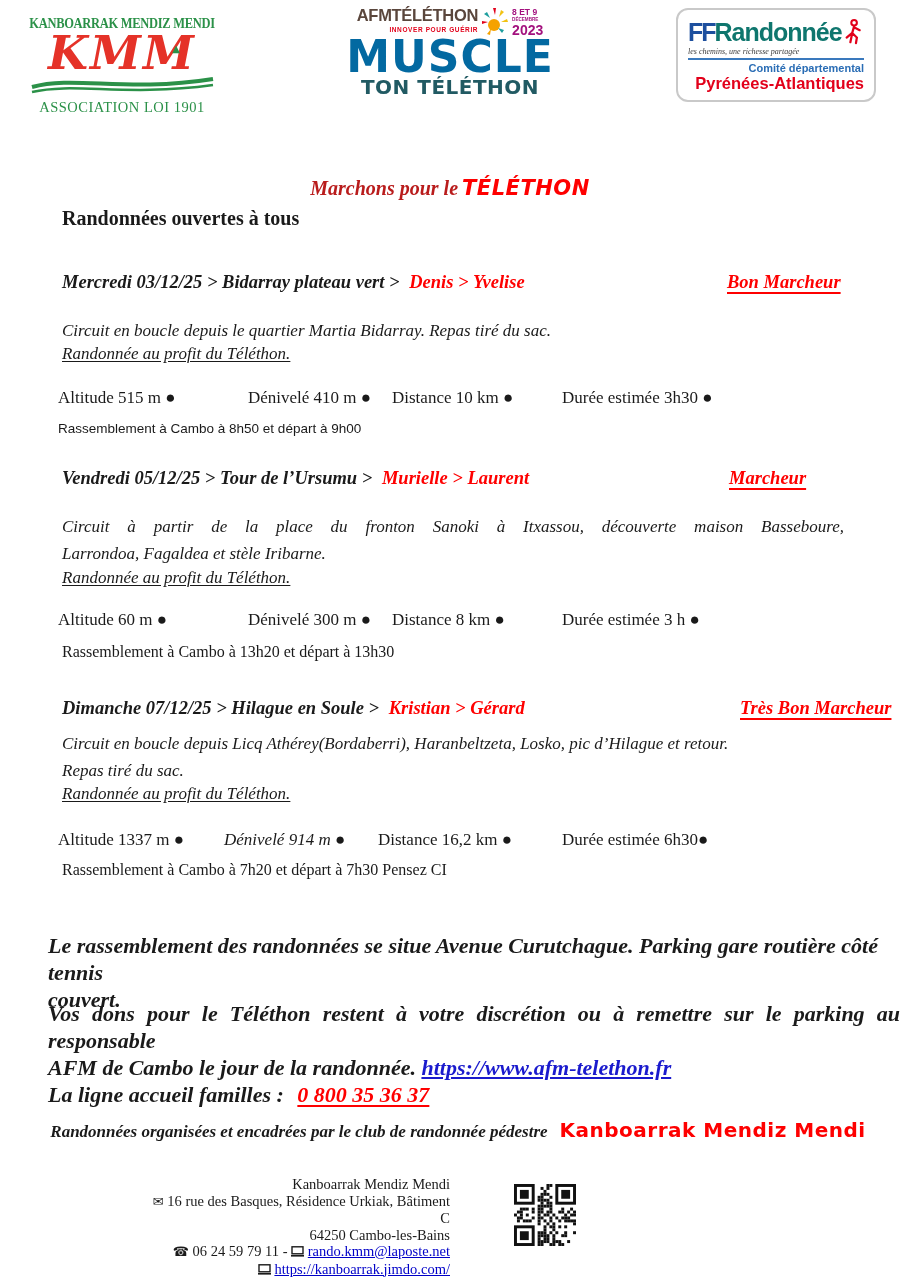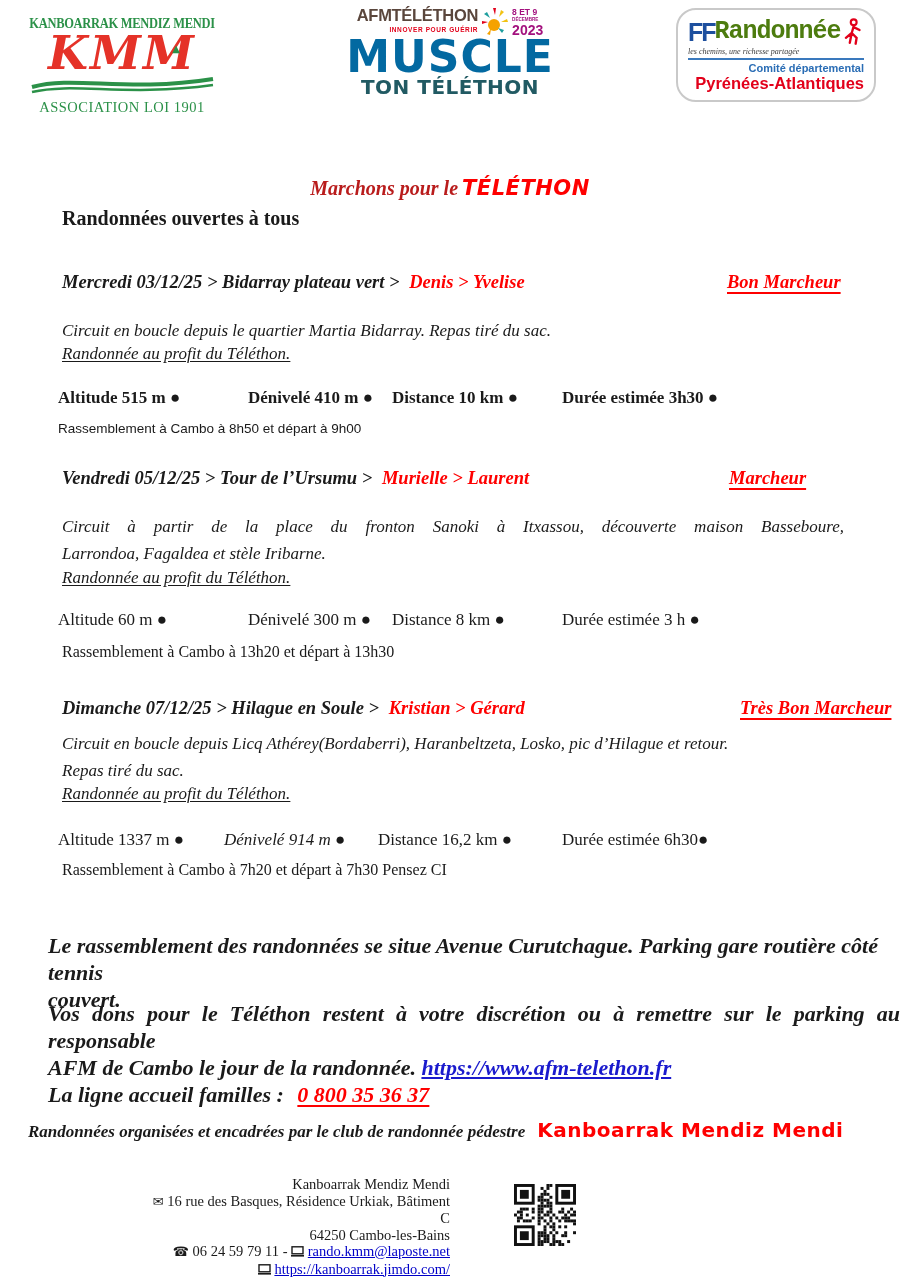--- a/index.html
+++ b/index.html
@@ -25,25 +25,25 @@
              letter-spacing:0.6px;margin-top:1px;}
   .afm-datecol{color:#a3117e;font-family:"Liberation Sans",sans-serif;line-height:1;margin-top:2px;}
   .afm-date-top{font-weight:800;font-size:8.5px;}
   .afm-date-mid{font-size:4.6px;font-weight:700;margin:1px 0;}
   .afm-date-year{font-weight:800;font-size:14px;}
   .afm-muscle{color:#0369a1;font-family:"DejaVu Sans",sans-serif;font-weight:800;font-size:44px;
               line-height:38px;text-align:center;letter-spacing:1px;}
   .afm-ton{color:#215a63;font-family:"DejaVu Sans",sans-serif;font-weight:800;font-size:20px;
               line-height:22px;text-align:center;letter-spacing:0.5px;}
 
-  #logo-ffr{left:676px;top:8px;width:200px;height:94px;border:2px solid #c9c9c9;border-radius:20px;
+  #logo-ffr{left:676px;top:8px;width:200px;height:94px;border:2px solid #c9c9c9;border-radius:12px;
             box-sizing:border-box;padding:8px 10px 4px 10px;background:#fff;}
   .ffr-row1{display:flex;align-items:center;line-height:24px;}
   .ffr-ff{color:#1d4f9e;font-family:"Liberation Sans",sans-serif;font-weight:800;font-size:25px;letter-spacing:-2px;}
-  .ffr-rando{color:#4d7c0f;font-family:Liberation Mono, monospace;font-weight:800;font-size:25px;letter-spacing:-1px;}
+  .ffr-rando{color:#0f766e;font-family:Liberation Sans, sans-serif;font-weight:800;font-size:25px;letter-spacing:-1px;}
   .ffr-tagline{font-style:italic;font-size:8px;color:#3b3b3b;margin-top:1px;white-space:nowrap;}
   .ffr-line{height:2px;background:#3a79bd;margin:2px 0 2px 0;}
   .ffr-comite{text-align:right;color:#2a6db5;font-family:"Liberation Sans",sans-serif;font-weight:700;font-size:11px;}
   .ffr-dept{text-align:right;color:#e2001a;font-family:"Liberation Sans",sans-serif;font-weight:800;font-size:16.5px;line-height:18px;}
 
   
   .abs{position:absolute;}
   .title-line{left:0;top:176px;width:900px;text-align:center;}
   .title-prefix{font-style:italic;font-weight:700;font-size:20px;color:#b91c1c;}
   .title-red{color:#fe0000;font-family:"DejaVu Sans",sans-serif;font-weight:800;font-style:italic;
@@ -61,21 +61,21 @@
   .stats{left:0;width:900px;height:22px;font-size:17px;color:#1a1a1a;}
   .stats span{position:absolute;white-space:nowrap;}
   .st1{left:58px;} .st2{left:248px;} .st3{left:392px;} .st4{left:562px;}
   .meeting-sans{left:58px;font-family:"Liberation Sans",sans-serif;font-size:13.5px;color:#1a1a1a;}
   .meeting-serif{left:62px;font-size:16px;color:#1a1a1a;}
 
   .note{left:28px;width:852px;font-weight:700;font-style:italic;font-size:22px;line-height:27px;color:#1a1a1a;margin-left:20px;}
   .blue-link{color:#1a1acd;font-weight:700;font-style:italic;text-decoration:underline;}
   .helpline-number{color:#fe0000;font-weight:700;font-style:italic;text-decoration:underline;
                    text-decoration-thickness:2px;text-underline-offset:3px;margin-left:8px;}
-  .org-line{left:28px;top:1118px;width:860px;white-space:nowrap;}
+  .org-line{left:28px;top:1118px;width:860px;white-space:nowrap;text-align:center;}
   .org-text{font-weight:700;font-style:italic;font-size:17px;color:#1a1a1a;}
   .org-club{color:#fe0000;font-family:"DejaVu Sans",sans-serif;font-weight:800;font-size:20px;letter-spacing:0.5px;margin-left:8px;}
 
   .contact-block{left:140px;top:1176px;width:310px;text-align:right;font-size:14.5px;line-height:16.5px;color:#1a1a1a;}
   .contact-block .icon{font-size:13px;}
   .contact-link{color:#0000c8;text-decoration:underline;font-size:14.5px;}
   .pc-icon{display:inline-block;vertical-align:-1px;}
 
   #qr-wrap{left:514px;top:1184px;width:62px;height:62px;}
 </style>
@@ -146,21 +146,21 @@
 
   <div class="abs ev-heading" style="top:272px;">
     <span class="black-part">Mercredi 03/12/25 &gt; Bidarray plateau vert &gt;</span>
     <span class="red-part">Denis &gt; Yvelise</span>
     <span class="ev-level" style="left:665px;">Bon Marcheur</span>
   </div>
   <div class="abs ev-desc" style="top:318px;">
     <div>Circuit en boucle depuis le quartier Martia Bidarray. Repas tiré du sac.</div>
   </div>
   <div class="abs profit" style="top:344px;">Randonnée au profit du Téléthon.</div>
-  <div class="abs stats" style="top:388px;font-weight:bold;">
+  <div class="abs stats" style="top:388px;">
     <span class="st1">Altitude 515 m ●</span>
     <span class="st2">Dénivelé 410 m ●</span>
     <span class="st3">Distance 10 km ●</span>
     <span class="st4">Durée estimée 3h30 ●</span>
   </div>
   <div class="abs meeting-sans" style="top:421px;">Rassemblement à Cambo à 8h50 et départ à 9h00</div>
 
   <div class="abs ev-heading" style="top:468px;">
     <span class="black-part">Vendredi 05/12/25 &gt; Tour de l’Ursumu &gt;</span>
     <span class="red-part">Murielle &gt; Laurent</span>

